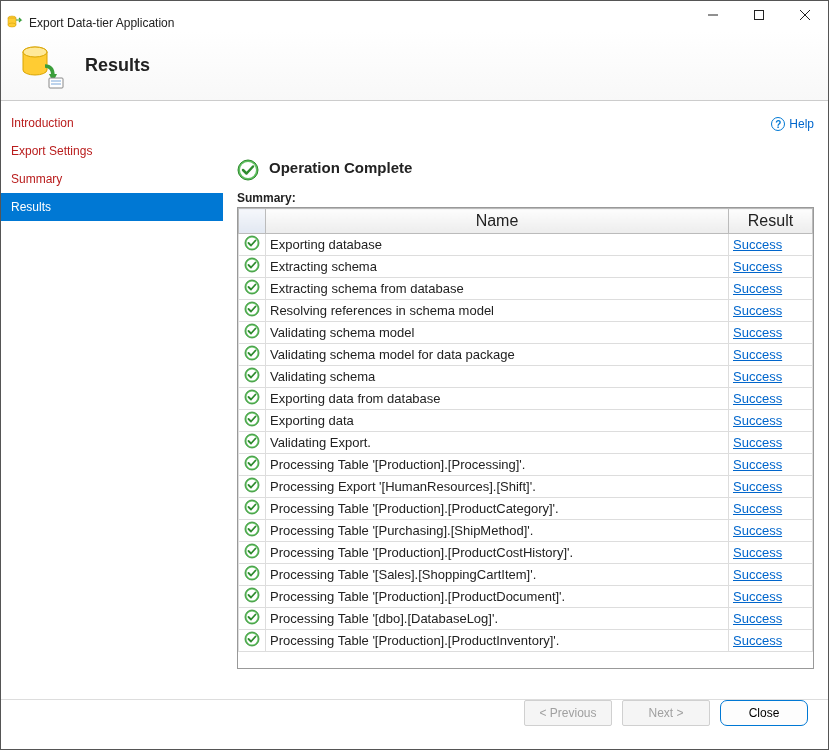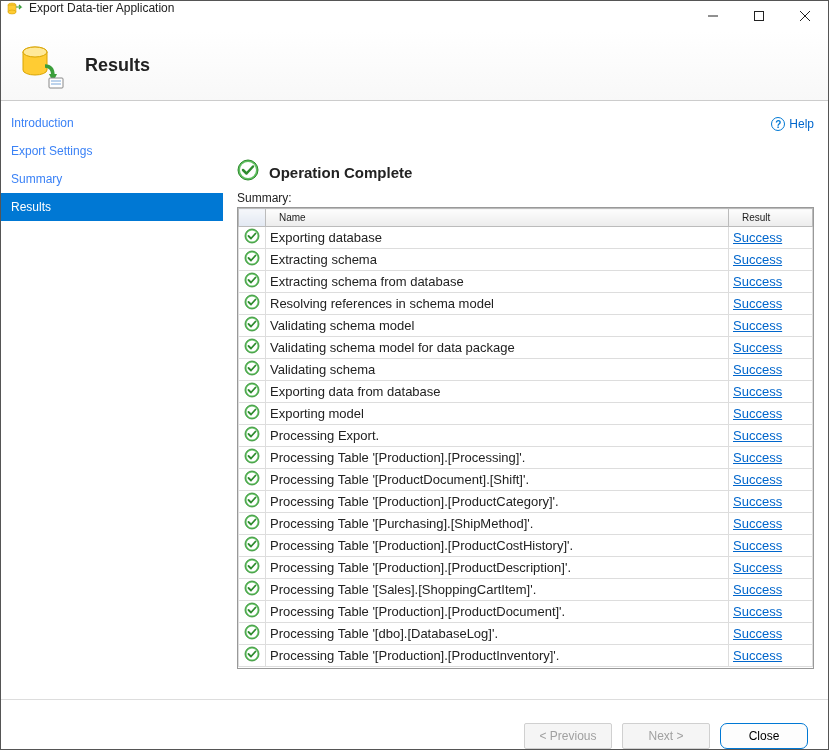--- a/index.html
+++ b/index.html
@@ -1,54 +1,54 @@
 <!DOCTYPE html>
 <html><head>
 <meta charset="utf-8">
 <style>
   * { box-sizing: border-box; }
   html, body { margin:0; padding:0; font-family: "Segoe UI", Tahoma, sans-serif; font-size:12px; color:#222; background:#fff; }
   .window { width:829px; height:750px; border:1px solid #555; position:relative; display:flex; flex-direction:column; background:#fff;}
-  .titlebar { height:30px; display:flex; align-items:flex-start; padding:0 0 0 6px; border-bottom:1px solid transparent; }
+  .titlebar { height:30px; display:flex; align-items:flex-end; padding:0 0 0 6px; border-bottom:1px solid transparent; }
   .titlebar .app-icon { width:16px; height:16px; margin-right:6px; display:inline-block; }
   .titlebar .title { flex:0 0 auto; font-size:12px; }
   .titlebar .spacer { flex:1; }
   .winctrl { width:46px; height:30px; display:flex; align-items:center; justify-content:center; }
   .winctrl svg { width:10px; height:10px; stroke:#222; stroke-width:1; fill:none; }
   .winctrl.close svg line { stroke:#222; }
   
   .header { height:70px; display:flex; align-items:center; padding:0 18px; border-bottom:1px solid #ccc; background:linear-gradient(#fff,#f8f8f8);}
   .header-icon { width:48px; height:48px; margin-right:18px; }
   .header h1 { font-size:18px; margin:0; font-weight:600;}
   
   .body { flex:1; display:flex; min-height:0;}
   .sidebar { width:222px; background:#fff; border-right:0px; padding-top:8px;}
-  .sidebar-item { padding:7px 10px; color:#3b82f6; cursor:default;}
+  .sidebar-item { padding:7px 10px; color:#b91c1c; cursor:default;}
   .sidebar-item.active { background:#0078d4; color:#fff;}
   
   .content { flex:1; display:flex; flex-direction:column; padding:12px 14px 0 14px; min-height:0;}
   .help-row { display:flex; justify-content:flex-end; align-items:center; height:22px;}
   .help-row a { color:#0066cc; text-decoration:none; display:flex; align-items:center; gap:4px;}
   .help-icon { width:14px; height:14px; border:1px solid #0078d4; border-radius:50%; display:inline-flex; align-items:center; justify-content:center; color:#0078d4; font-size:10px; font-weight:bold;}
   
-  .status-row { display:flex; align-items:flex-end; gap:10px; margin:24px 0 8px 0;}
+  .status-row { display:flex; align-items:flex-start; gap:10px; margin:24px 0 8px 0;}
   .status-row h2 { font-size:15px; margin:0; font-weight:700;}
-  .summary-label { margin:2px 0 2px 0;}
+  .summary-label { margin:2px 0 2px 0;font-weight:bold;}
   
   .grid-wrap { flex:1; min-height:0; border:1px solid #999; display:flex; }
   .grid-inner { flex:1; overflow-y:scroll; }
   table { width:100%; border-collapse:collapse; table-layout:fixed;}
-  thead th { position:sticky; top:0; background:linear-gradient(#fdfdfd,#ececec); border:1px solid #bbb; padding:3px 13px; text-align:left; font-weight:400; font-size:10px;}
+  thead th { position:sticky; top:0; background:linear-gradient(#fdfdfd,#ececec); border:1px solid #bbb; padding:3px 13px; text-align:center; font-weight:400; font-size:16px;}
   th.col-icon { width:22px; background:linear-gradient(#f5f7fb,#e2e8f2); }
   th.col-result { width:84px;margin-left:28px;}
   tbody td { border:1px solid #ddd; padding:2px 4px; font-size:13px; height:22px; vertical-align:middle;}
   td.cell-icon { text-align:center; padding:1px;}
   td.cell-result a { color:#0066cc; }
   
-  .footer { height:50px; border-top:1px solid #ddd; display:flex; align-items:flex-end; justify-content:flex-end; gap:10px; padding:0 20px; background:#fff;}
+  .footer { height:50px; border-top:1px solid #ddd; display:flex; align-items:flex-start; justify-content:flex-end; gap:10px; padding:0 20px; background:#fff;}
   .btn { width:88px; height:26px; border:1px solid #adadad; background:#fdfdfd; font-size:12px; cursor:pointer; border-radius:2px;}
   .btn:disabled { color:#a0a0a0; background:#f5f5f5; border-color:#d0d0d0; cursor:default;}
   .btn.primary { border-color:#0078d4;border-radius:7px; }
   
   .check-svg { width:16px; height:16px; display:inline-block; vertical-align:middle;}
   .check-big { width:22px; height:22px;}
 </style>
 </head>
 <body>
 
@@ -210,48 +210,48 @@
                     </svg></td>
                   <td>Exporting data from database</td>
                   <td class="cell-result"><a href="#">Success</a></td>
                 </tr>
                 <tr>
                   <td class="cell-icon"><svg viewBox="0 0 16 16" width="16" height="16">
                       <circle cx="8" cy="8" r="7" fill="#5fbf5f" stroke="#2e8b2e" stroke-width="0.8"></circle>
                       <circle cx="8" cy="8" r="5.5" fill="#fff"></circle>
                       <path d="M4.5 8 L7 10.5 L11.5 5.5" stroke="#2e8b2e" stroke-width="1.8" fill="none" stroke-linecap="round" stroke-linejoin="round"></path>
                     </svg></td>
-                  <td>Exporting model</td>
-                  <td class="cell-result"><a href="#">Success</a></td>
-                </tr>
-                <tr>
-                  <td class="cell-icon"><svg viewBox="0 0 16 16" width="16" height="16">
-                      <circle cx="8" cy="8" r="7" fill="#5fbf5f" stroke="#2e8b2e" stroke-width="0.8"></circle>
-                      <circle cx="8" cy="8" r="5.5" fill="#fff"></circle>
-                      <path d="M4.5 8 L7 10.5 L11.5 5.5" stroke="#2e8b2e" stroke-width="1.8" fill="none" stroke-linecap="round" stroke-linejoin="round"></path>
-                    </svg></td>
-                  <td>Processing Export.</td>
+                  <td>Exporting data</td>
+                  <td class="cell-result"><a href="#">Success</a></td>
+                </tr>
+                <tr>
+                  <td class="cell-icon"><svg viewBox="0 0 16 16" width="16" height="16">
+                      <circle cx="8" cy="8" r="7" fill="#5fbf5f" stroke="#2e8b2e" stroke-width="0.8"></circle>
+                      <circle cx="8" cy="8" r="5.5" fill="#fff"></circle>
+                      <path d="M4.5 8 L7 10.5 L11.5 5.5" stroke="#2e8b2e" stroke-width="1.8" fill="none" stroke-linecap="round" stroke-linejoin="round"></path>
+                    </svg></td>
+                  <td>Validating Export.</td>
                   <td class="cell-result"><a href="#">Success</a></td>
                 </tr>
                 <tr>
                   <td class="cell-icon"><svg viewBox="0 0 16 16" width="16" height="16">
                       <circle cx="8" cy="8" r="7" fill="#5fbf5f" stroke="#2e8b2e" stroke-width="0.8"></circle>
                       <circle cx="8" cy="8" r="5.5" fill="#fff"></circle>
                       <path d="M4.5 8 L7 10.5 L11.5 5.5" stroke="#2e8b2e" stroke-width="1.8" fill="none" stroke-linecap="round" stroke-linejoin="round"></path>
                     </svg></td>
                   <td>Processing Table '[Production].[Processing]'.</td>
                   <td class="cell-result"><a href="#">Success</a></td>
                 </tr>
                 <tr>
                   <td class="cell-icon"><svg viewBox="0 0 16 16" width="16" height="16">
                       <circle cx="8" cy="8" r="7" fill="#5fbf5f" stroke="#2e8b2e" stroke-width="0.8"></circle>
                       <circle cx="8" cy="8" r="5.5" fill="#fff"></circle>
                       <path d="M4.5 8 L7 10.5 L11.5 5.5" stroke="#2e8b2e" stroke-width="1.8" fill="none" stroke-linecap="round" stroke-linejoin="round"></path>
                     </svg></td>
-                  <td>Processing Table '[ProductDocument].[Shift]'.</td>
+                  <td>Processing Export '[HumanResources].[Shift]'.</td>
                   <td class="cell-result"><a href="#">Success</a></td>
                 </tr>
                 <tr>
                   <td class="cell-icon"><svg viewBox="0 0 16 16" width="16" height="16">
                       <circle cx="8" cy="8" r="7" fill="#5fbf5f" stroke="#2e8b2e" stroke-width="0.8"></circle>
                       <circle cx="8" cy="8" r="5.5" fill="#fff"></circle>
                       <path d="M4.5 8 L7 10.5 L11.5 5.5" stroke="#2e8b2e" stroke-width="1.8" fill="none" stroke-linecap="round" stroke-linejoin="round"></path>
                     </svg></td>
                   <td>Processing Table '[Production].[ProductCategory]'.</td>
                   <td class="cell-result"><a href="#">Success</a></td>
@@ -265,29 +265,20 @@
                   <td>Processing Table '[Purchasing].[ShipMethod]'.</td>
                   <td class="cell-result"><a href="#">Success</a></td>
                 </tr>
                 <tr>
                   <td class="cell-icon"><svg viewBox="0 0 16 16" width="16" height="16">
                       <circle cx="8" cy="8" r="7" fill="#5fbf5f" stroke="#2e8b2e" stroke-width="0.8"></circle>
                       <circle cx="8" cy="8" r="5.5" fill="#fff"></circle>
                       <path d="M4.5 8 L7 10.5 L11.5 5.5" stroke="#2e8b2e" stroke-width="1.8" fill="none" stroke-linecap="round" stroke-linejoin="round"></path>
                     </svg></td>
                   <td>Processing Table '[Production].[ProductCostHistory]'.</td>
-                  <td class="cell-result"><a href="#">Success</a></td>
-                </tr>
-                <tr>
-                  <td class="cell-icon"><svg viewBox="0 0 16 16" width="16" height="16">
-                      <circle cx="8" cy="8" r="7" fill="#5fbf5f" stroke="#2e8b2e" stroke-width="0.8"></circle>
-                      <circle cx="8" cy="8" r="5.5" fill="#fff"></circle>
-                      <path d="M4.5 8 L7 10.5 L11.5 5.5" stroke="#2e8b2e" stroke-width="1.8" fill="none" stroke-linecap="round" stroke-linejoin="round"></path>
-                    </svg></td>
-                  <td>Processing Table '[Production].[ProductDescription]'.</td>
                   <td class="cell-result"><a href="#">Success</a></td>
                 </tr>
                 <tr>
                   <td class="cell-icon"><svg viewBox="0 0 16 16" width="16" height="16">
                       <circle cx="8" cy="8" r="7" fill="#5fbf5f" stroke="#2e8b2e" stroke-width="0.8"></circle>
                       <circle cx="8" cy="8" r="5.5" fill="#fff"></circle>
                       <path d="M4.5 8 L7 10.5 L11.5 5.5" stroke="#2e8b2e" stroke-width="1.8" fill="none" stroke-linecap="round" stroke-linejoin="round"></path>
                     </svg></td>
                   <td>Processing Table '[Sales].[ShoppingCartItem]'.</td>
                   <td class="cell-result"><a href="#">Success</a></td>

